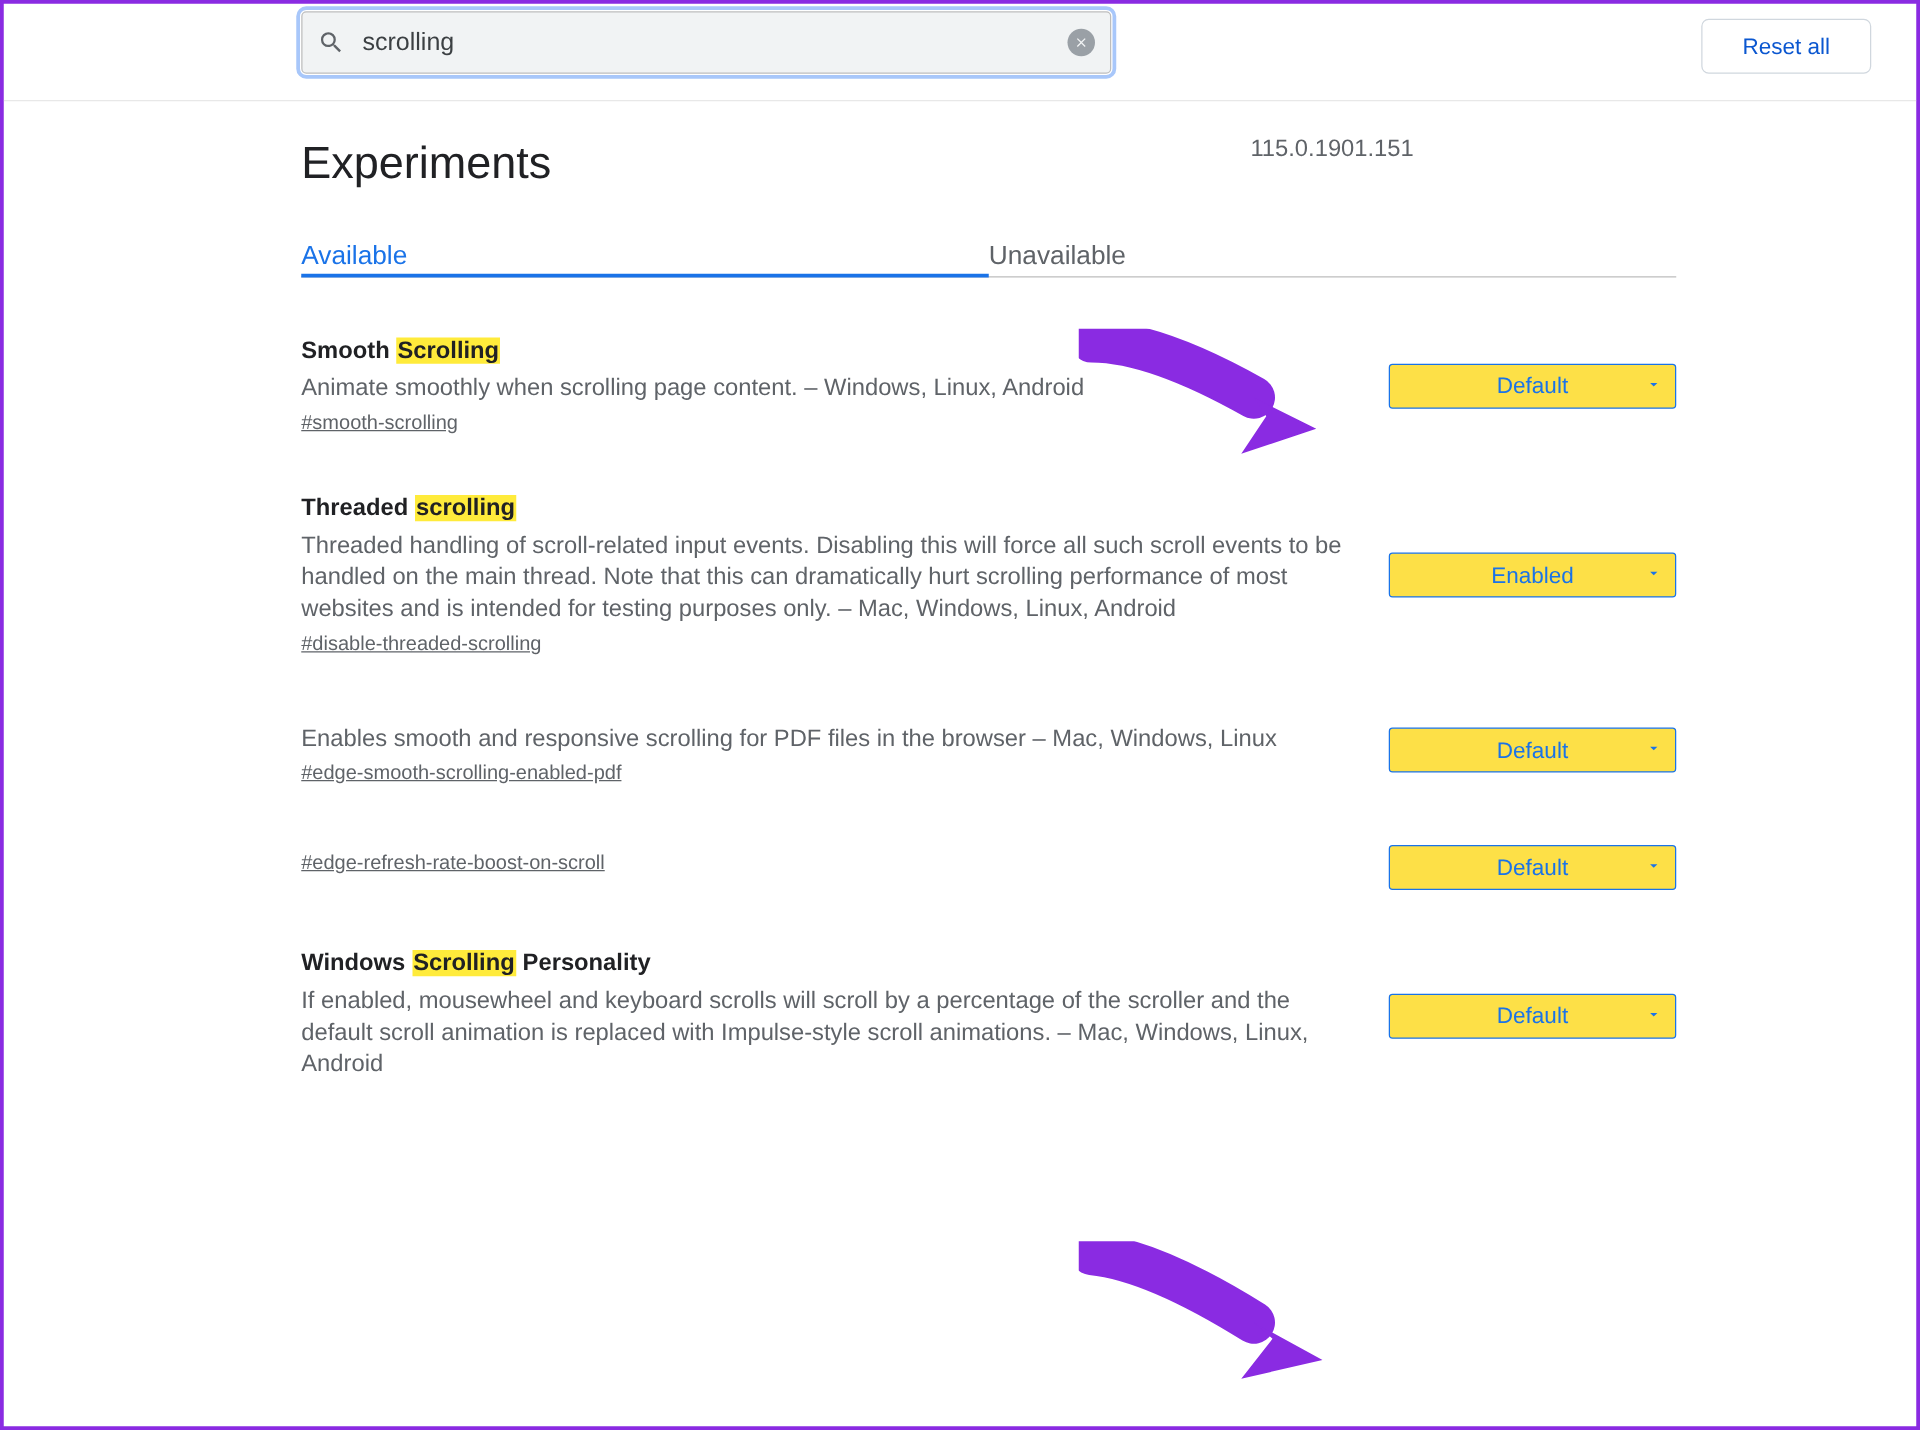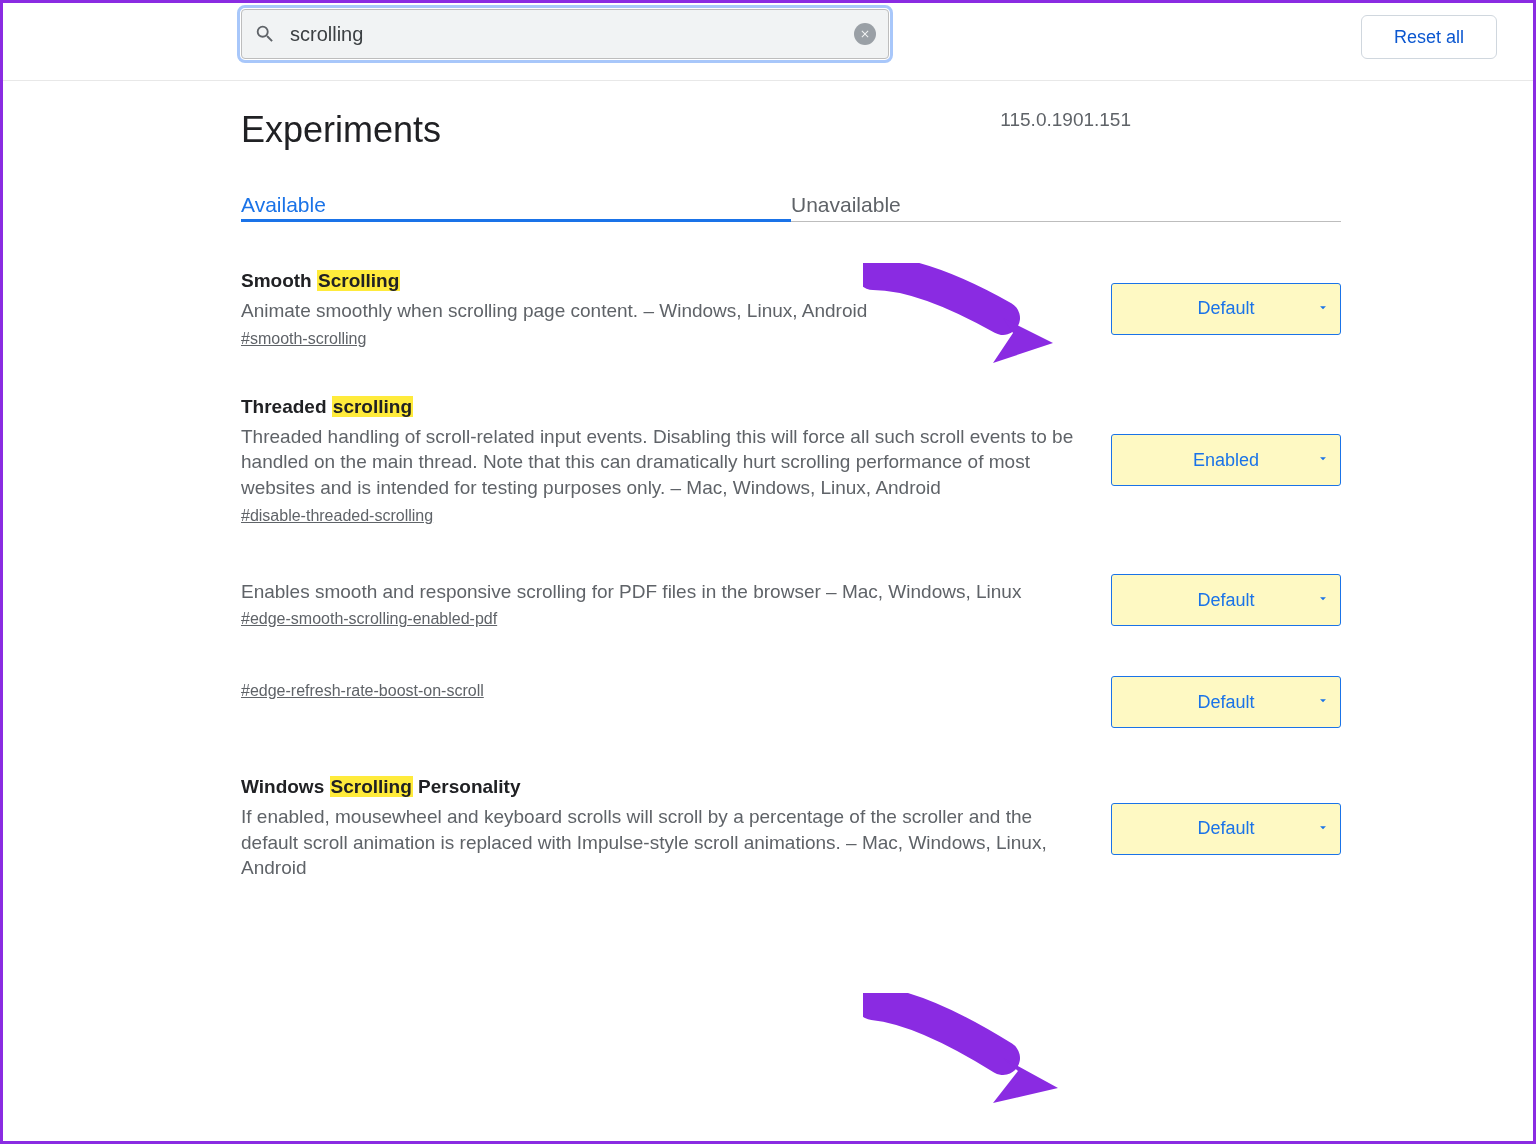--- a/index.html
+++ b/index.html
@@ -18,21 +18,21 @@
   .version { margin-left: auto; margin-right: 210px; font-size: 19px; color: #5f6368; }
   .tabs { display: flex; margin-top: 42px; border-bottom: 1px solid #bdbdbd; }
   .tab { flex: 1; text-align: left; font-size: 21px; padding-bottom: 2px; color: #5f6368; cursor: pointer; }
   .tab.active { color: #1a73e8; border-bottom: 3px solid #1a73e8; margin-bottom: -1px; }
   .flag { display: flex; margin-top: 48px; }
   .flag-text { flex: 1; padding-right: 20px; }
   .flag-title { font-size: 19px; color: #202124; font-weight: 600; }
   .flag-desc { font-size: 19px; color: #5f6368; margin-top: 6px; line-height: 1.35; }
   .flag-link { font-size: 16px; color: #5f6368; text-decoration: underline; margin-top: 6px; display: inline-block; cursor: pointer; }
   .flag-select { width: 230px; align-self: center; }
-  .select-box { width: 230px; height: 52px; border: 1px solid #1a73e8; border-radius: 3px; background: #fef9c3; color: #1a73e8; font-size: 18px; display: flex; align-items: center; justify-content: center; position: relative; cursor: pointer; }
+  .select-box { width: 230px; height: 36px; border: 1px solid #1a73e8; border-radius: 3px; background: #fde047; color: #1a73e8; font-size: 18px; display: flex; align-items: center; justify-content: center; position: relative; cursor: pointer; }
   .select-box .chev { position: absolute; right: 10px; top: 50%; transform: translateY(-50%); }
   .select-box .chev svg { width: 14px; height: 14px; fill: #1a73e8; }
   mark.hl { background: #ffeb3b; color: #202124; padding: 0 1px; }
   .arrow { position: absolute; pointer-events: none; }
 </style>
 </head>
 <body>
 <div class="frame">
 
 <div class="topbar">

